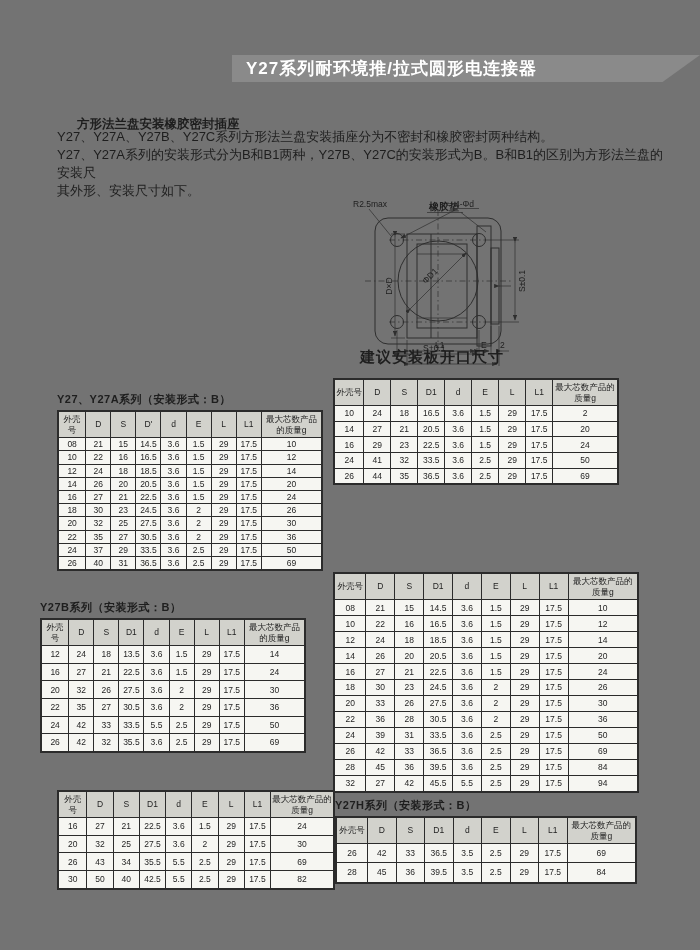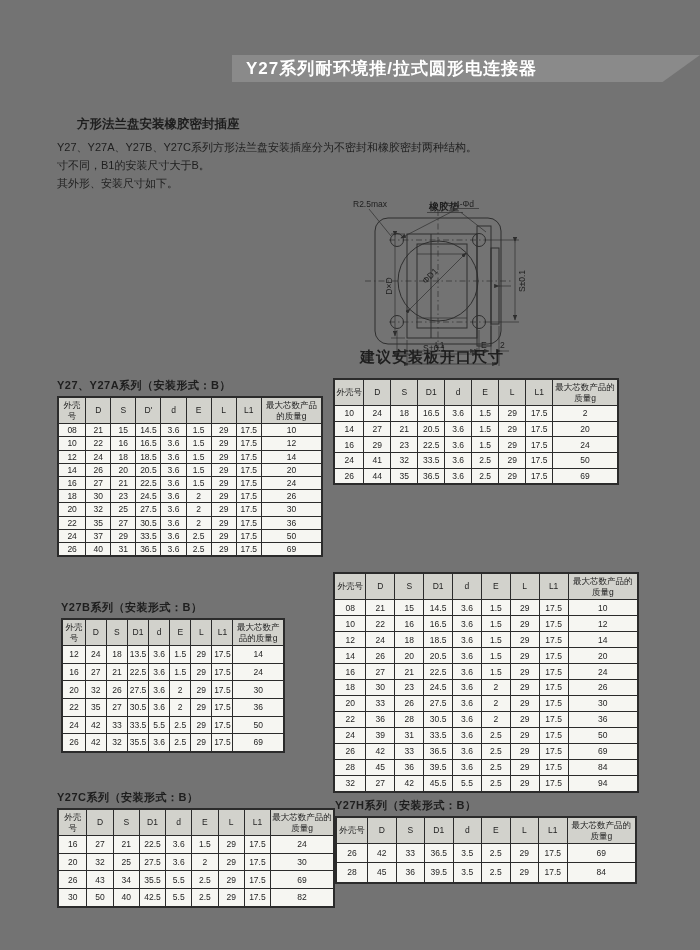--- a/index.html
+++ b/index.html
@@ -13,21 +13,21 @@
   
   .banner {
     position:absolute; left:232px; top:55px; width:468px; height:27px;
     background:#8a8a8a;
     clip-path:polygon(0 0,100% 0,92% 100%,0 100%);
     display:flex; align-items:center; padding-left:14px;
   }
   .banner-title { color:#ffffff; font-weight:bold; font-size:17px; letter-spacing:1px; }
   
   .section-heading { position:absolute; left:57px; top:116px; font-size:12.5px; font-weight:bold;margin-left:20px; }
-  .intro { position:absolute; left:57px; top:138px; width:610px; font-size:11px; line-height:18px; }
+  .intro { position:absolute; left:57px; top:128px; width:610px; font-size:13px; line-height:18px; }
   
   .diagram-wrap { position:absolute; left:192px; top:198px; width:345px; height:175px;text-align:right; }
   svg { overflow:visible; }
   .dwg { stroke:#2e2e2e; stroke-width:1; fill:none; }
   .thin { stroke:#2e2e2e; stroke-width:0.7; fill:none; }
   .dash { stroke:#2e2e2e; stroke-width:0.7; fill:none; stroke-dasharray:6 3 1.5 3; }
   .dtext { font-size:8.5px; fill:#1e1e1e; stroke:none;
            font-family:"Liberation Sans","DejaVu Sans",sans-serif; }
   .dtext-b { font-size:10px; font-weight:bold; fill:#1e1e1e; stroke:none;
            font-family:"Liberation Sans","DejaVu Sans",sans-serif; }
@@ -52,21 +52,21 @@
 
 <div class="page">
 
   <div class="banner">
     <span class="banner-title">Y27系列耐环境推/拉式圆形电连接器</span>
   </div>
 
   <div class="section-heading">方形法兰盘安装橡胶密封插座</div>
   <div class="intro">
     <div>Y27、Y27A、Y27B、Y27C系列方形法兰盘安装插座分为不密封和橡胶密封两种结构。</div>
-    <div>寸不同，B1的安装尺寸大于B。</div>
+    <div>Y27、Y27A系列的安装形式分为B和B1两种，Y27B、Y27C的安装形式为B。B和B1的区别为方形法兰盘的安装尺</div>
     <div>其外形、安装尺寸如下。</div>
   </div>
 
   <div class="diagram-wrap">
     
     <svg width="150" height="172" viewBox="0 0 150 172">
       <defs>
         <marker id="ar" markerWidth="8" markerHeight="6" refX="7" refY="3" orient="auto">
           <path d="M0,0 L8,3 L0,6 z" fill="#2e2e2e"></path>
         </marker>
@@ -136,21 +136,21 @@
       <text class="dtext" text-anchor="middle" transform="rotate(-90 178 83)" x="178" y="83">S±0.1</text>
 
       <line class="thin" x1="50" y1="132" x2="50" y2="160"></line>
       <line class="thin" x1="132" y1="132" x2="132" y2="160"></line>
       <line class="thin" x1="52" y1="156" x2="130" y2="156" marker-start="url(#ar)" marker-end="url(#ar)"></line>
       <text class="dtext" x="76" y="153">S+0.1</text>
     </svg>
   </div>
   <div class="diagram-caption">建议安装板开口尺寸</div>
 
-  <div class="tbl" style="left:57px;top:378px;width:266px">
+  <div class="tbl" style="left:57px;top:392px;width:266px">
     <div class="tbl-title">Y27、Y27A系列（安装形式：B）</div>
     <table class="rp1">
         <colgroup>
           <col class="c-first">
           <col>
           <col>
           <col>
           <col>
           <col>
           <col>
@@ -364,21 +364,21 @@
             <td>3.6</td>
             <td>2.5</td>
             <td>29</td>
             <td>17.5</td>
             <td>69</td>
           </tr>
         </tbody>
       </table>
   </div>
 
-  <div class="tbl" style="left:61px;top:600px;width:224px">
+  <div class="tbl" style="left:40px;top:600px;width:266px">
     <div class="tbl-title">Y27B系列（安装形式：B）</div>
     <table class="rp3">
         <colgroup>
           <col class="c-first">
           <col>
           <col>
           <col>
           <col>
           <col>
           <col>
@@ -626,21 +626,20 @@
             <td>2.5</td>
             <td>29</td>
             <td>17.5</td>
             <td>94</td>
           </tr>
         </tbody>
       </table>
   </div>
 
   <div class="tbl" style="left:57px;top:790px;width:278px">
-    <div class="tbl-title">Y27C系列（安装形式：B）</div>
     <table class="rp3">
         <colgroup>
           <col class="c-first">
           <col>
           <col>
           <col>
           <col>
           <col>
           <col>
           <col>

